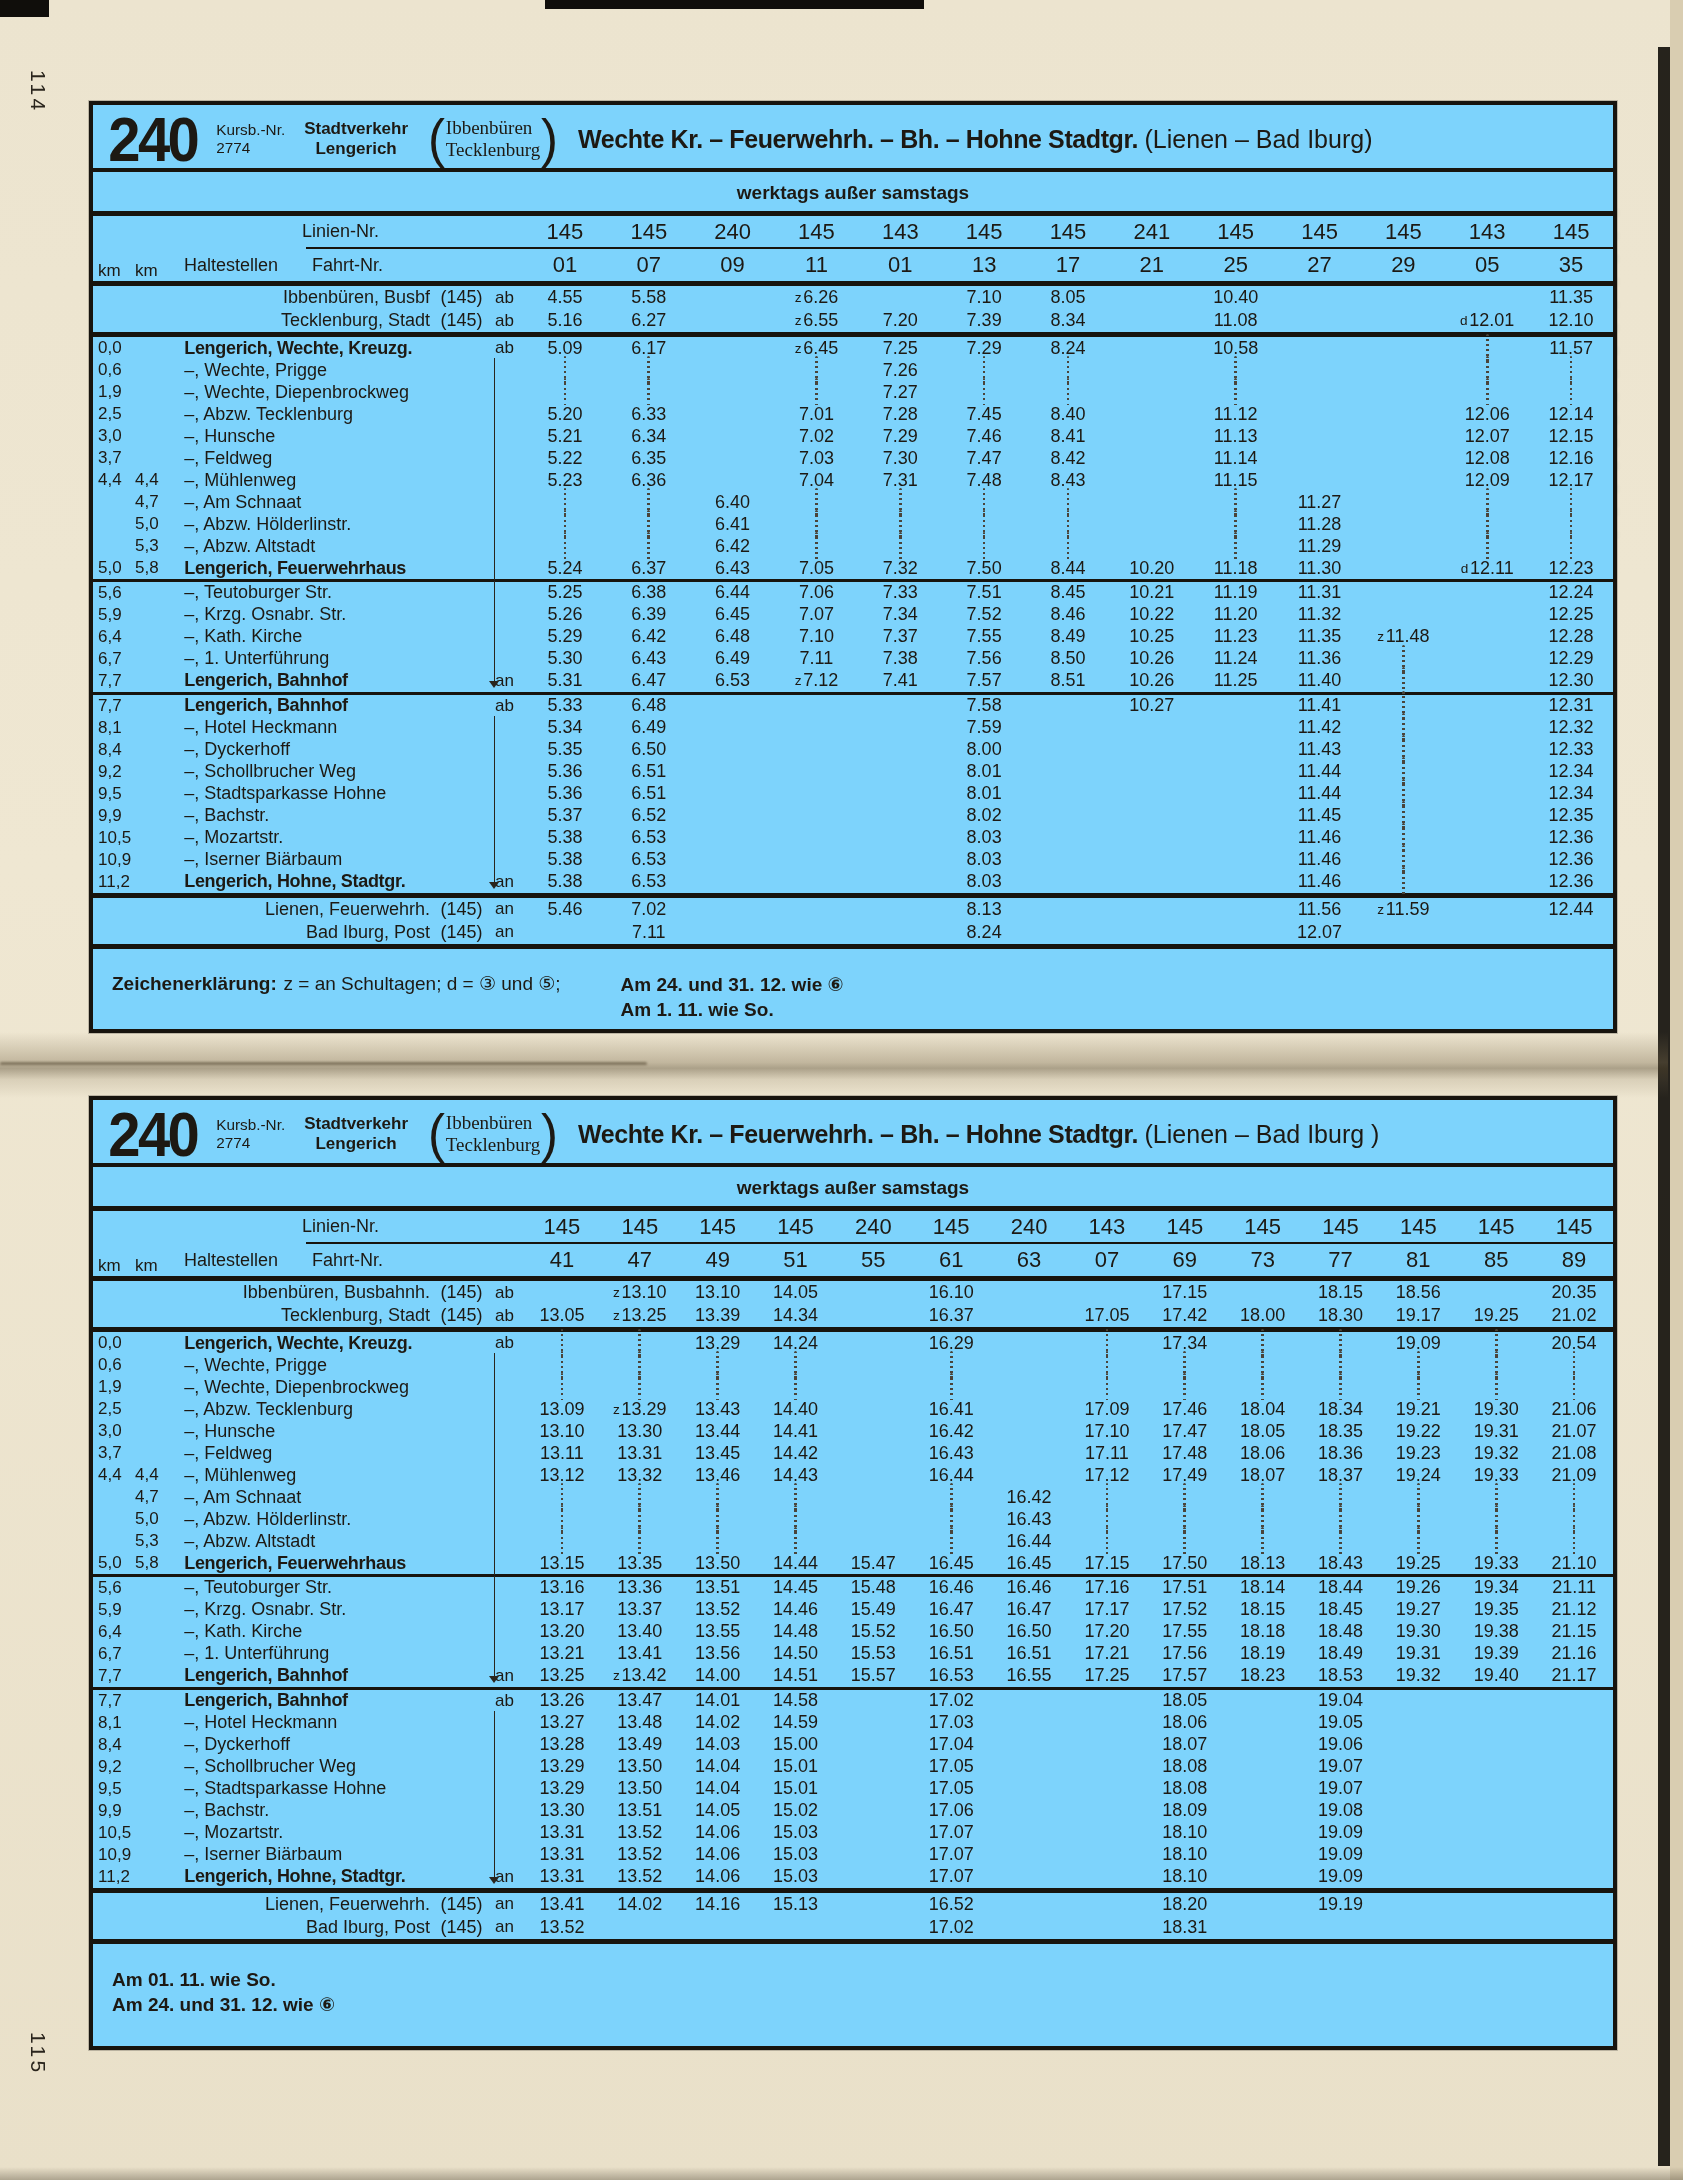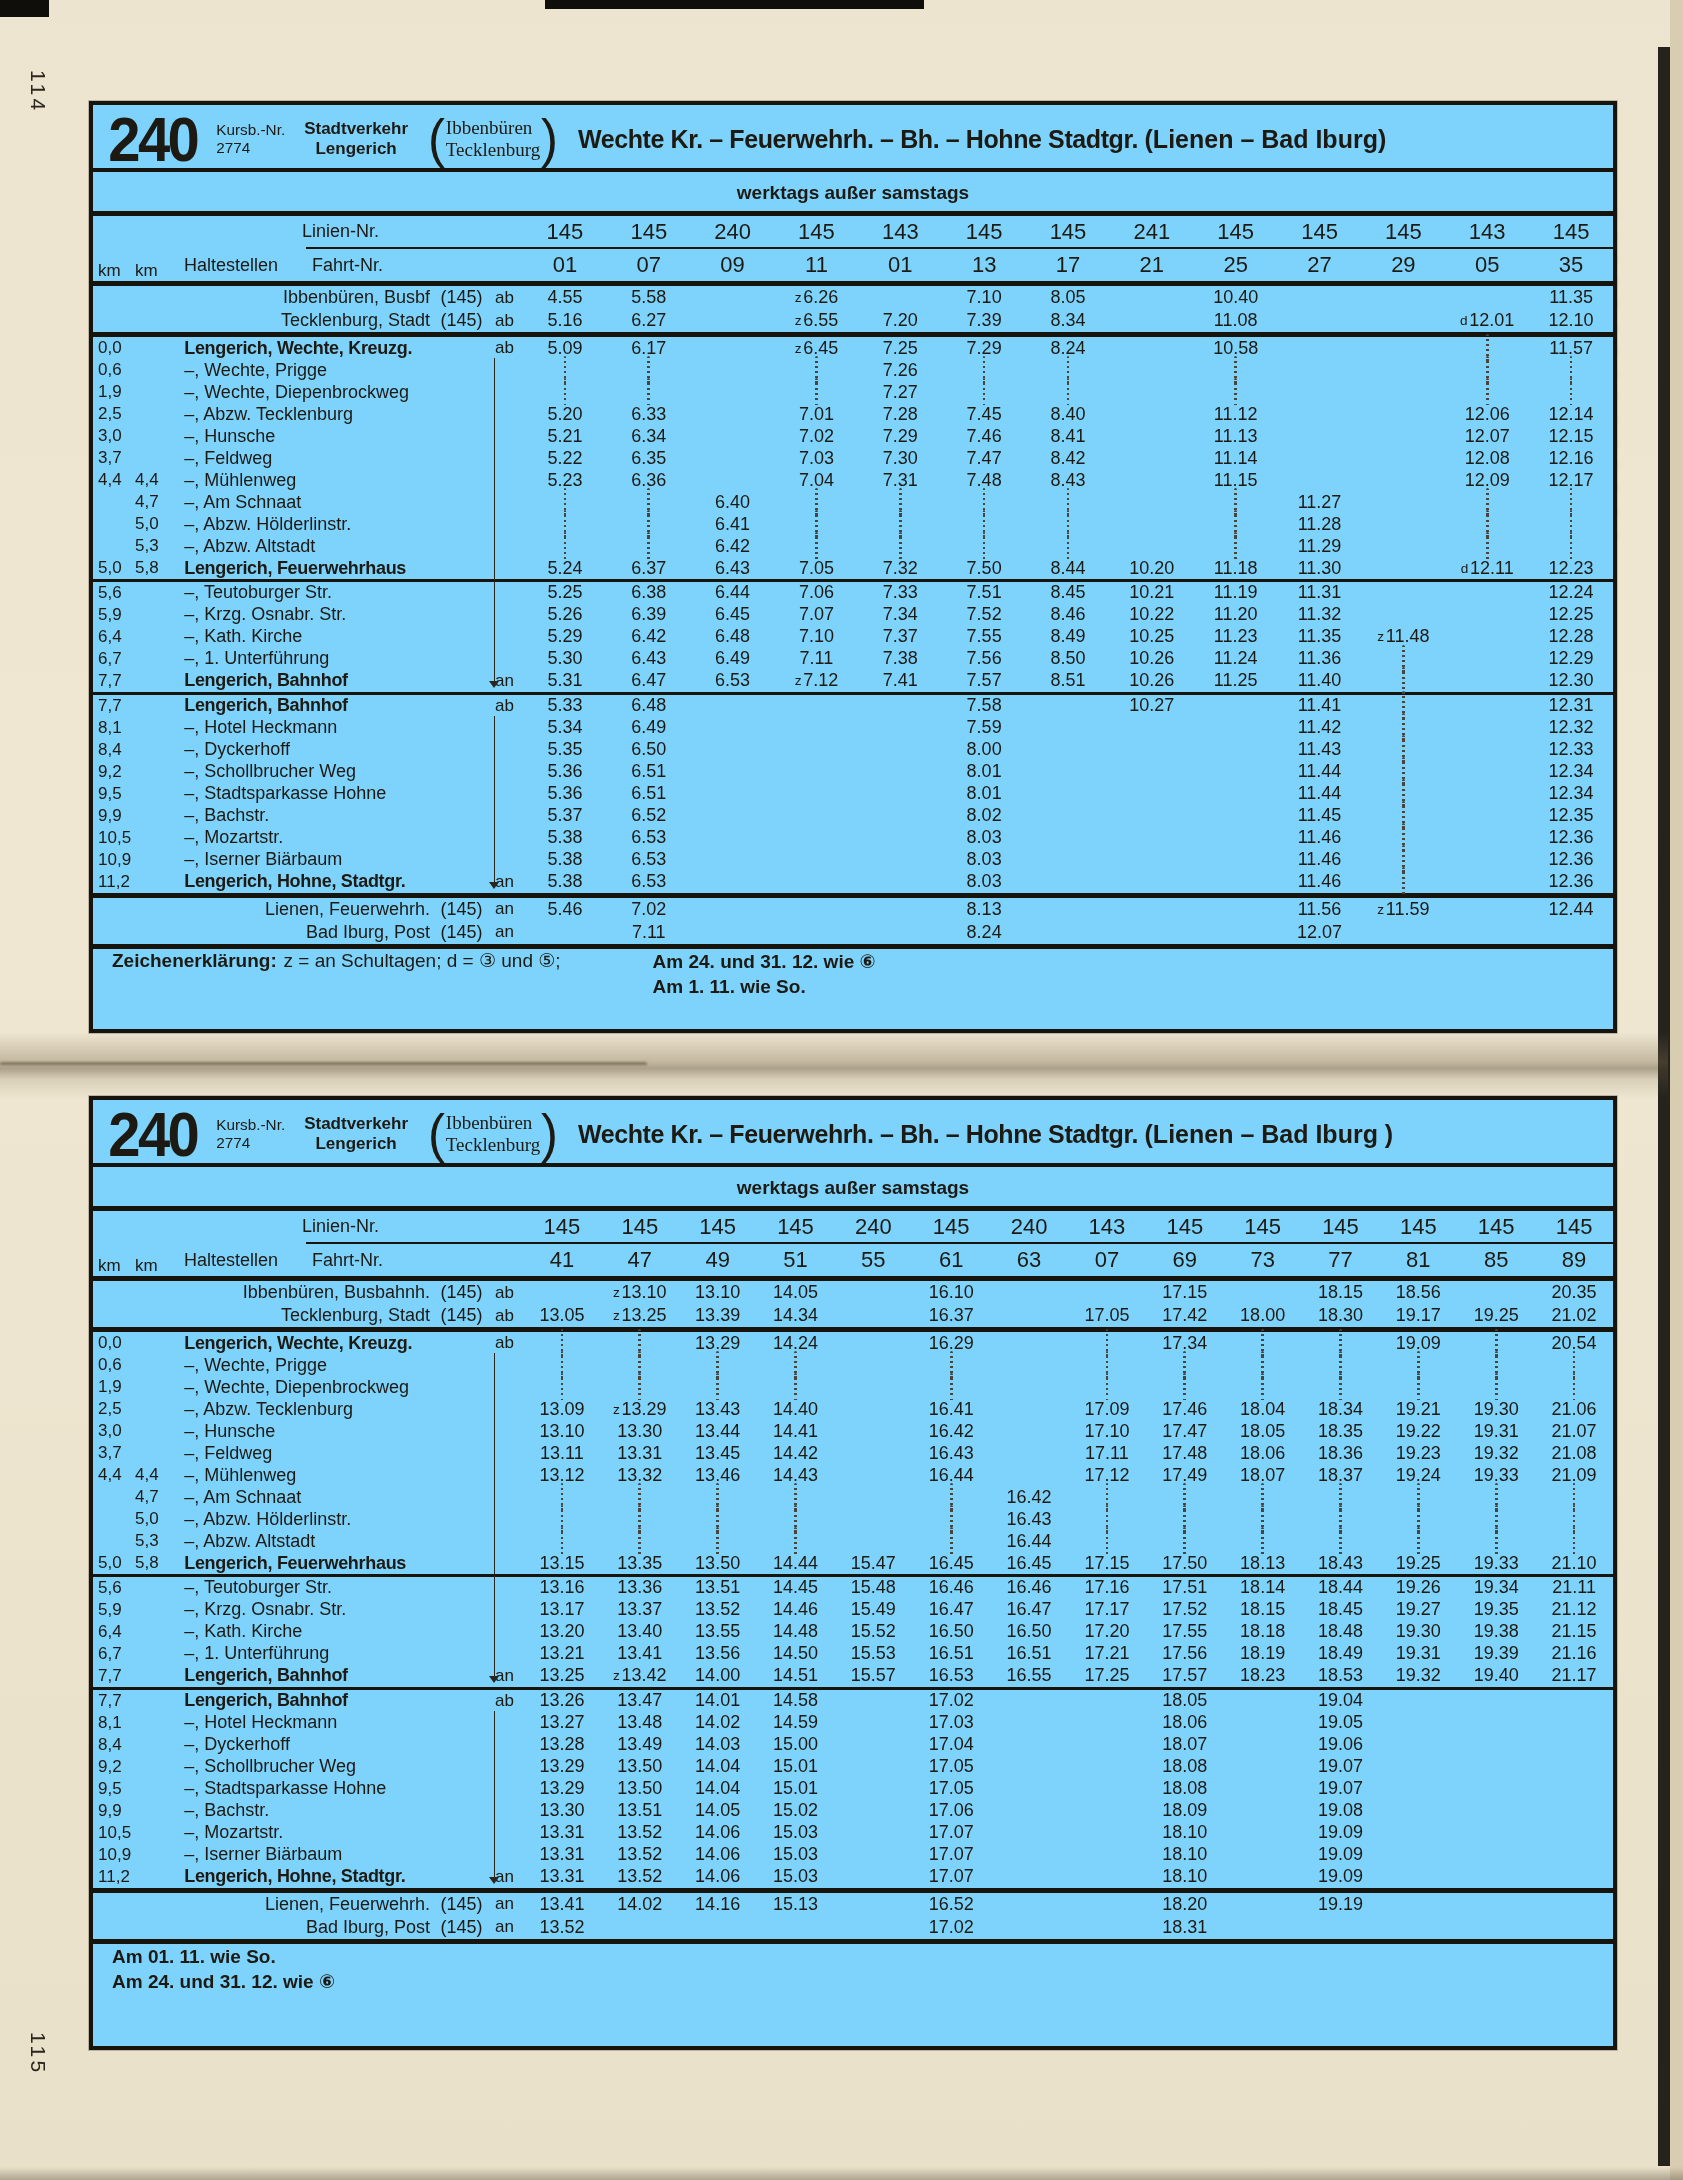--- a/index.html
+++ b/index.html
@@ -27,21 +27,21 @@
 
   .panel-head{display:flex;align-items:center;padding:6.8px 13.6px 1.7px 15.3px;height:63px;box-sizing:border-box;gap:19px;}
   .route-number{font-size:58px;font-weight:bold;letter-spacing:-2.6px;line-height:.85;transform:scaleY(1.08);}
   .kursb{font-size:15.3px;line-height:1.2;}
   .operator{font-size:17px;font-weight:bold;text-align:center;line-height:1.2;}
   .via{display:flex;align-items:center;}
   .big-paren{font-size:51px;font-weight:300;line-height:.8;transform:scaleY(1.05);margin:0 0.9px;}
   .via-stack{font-size:19px;line-height:1.15;text-align:left;font-family:Liberation Serif, serif;}
   .route-title{font-size:25px;white-space:nowrap;flex:1;}
   .route-title b{letter-spacing:-0.4px;}
-  .route-title span.sfx{font-weight:bold;}
+  .route-title span.sfx{font-weight:normal;}
 
   .rule{background:#17140e;margin:0;}
   .rule.r5{height:4.3px;}
   .rule.r6{height:5.1px;}
   .rule.r2{height:1.7px;}
   .rule.r3{height:2.6px;}
   .rule.indent{margin-left:213px;}
 
   .service-note{text-align:center;font-weight:bold;font-size:19px;padding:9.4px 0 7.7px 0;}
 
@@ -63,21 +63,21 @@
   .wavy{width:2.6px;height:130%;background:repeating-linear-gradient(180deg,#4a443a 0 1.7px,transparent 1.7px 5.1px);border-radius:1.7px;}
 
   .arrow-mid::before{content:"";position:absolute;left:7.7px;top:-0.9px;bottom:-0.9px;width:1.7px;background:#2a251d;}
   .arrow-head::before{content:"";position:absolute;left:7.7px;top:-0.9px;height:55%;width:1.7px;background:#2a251d;}
   .arrow-head::after{content:"";position:absolute;left:3.4px;top:52%;border:5.1px solid transparent;border-top:7.7px solid #2a251d;}
 
   .hdr-label{grid-column:3/6;padding-left:128px;font-size:18px;}
   .hdr-num{text-align:center;font-size:22px;}
   .colhead-km{font-size:17px;padding-left:5.1px;align-self:end;}
 
-  .legend{display:flex;padding:0 0 0 19px;font-size:19px;gap:92px;}
+  .legend{display:flex;padding:23px 0 0 19px;font-size:19px;gap:60px;}
   .legend .lleft b{margin-right:6.8px;}
   .legend .lright{font-weight:bold;line-height:1.35;}
 
   .ghost{position:absolute;pointer-events:none;}
   .g1{left:1329px;top:209px;width:290px;height:341px;opacity:.5;filter:blur(1.3px);
      background:repeating-linear-gradient(180deg,rgba(62,128,120,.10) 0 7.7px,transparent 7.7px 23px);}
   .g2{left:128px;top:947px;width:409px;height:60px;background:rgba(98,142,92,.10);filter:blur(2.6px);}
   .g3{left:1103px;top:924px;width:153px;height:66px;border:1.7px solid rgba(70,120,110,.22);
      background:repeating-linear-gradient(180deg,rgba(70,120,110,.08) 0 6px,transparent 6px 15.3px);filter:blur(0.4px);}
   .g4{left:1056px;top:1959px;width:392px;height:72px;opacity:.5;filter:blur(1.7px);

